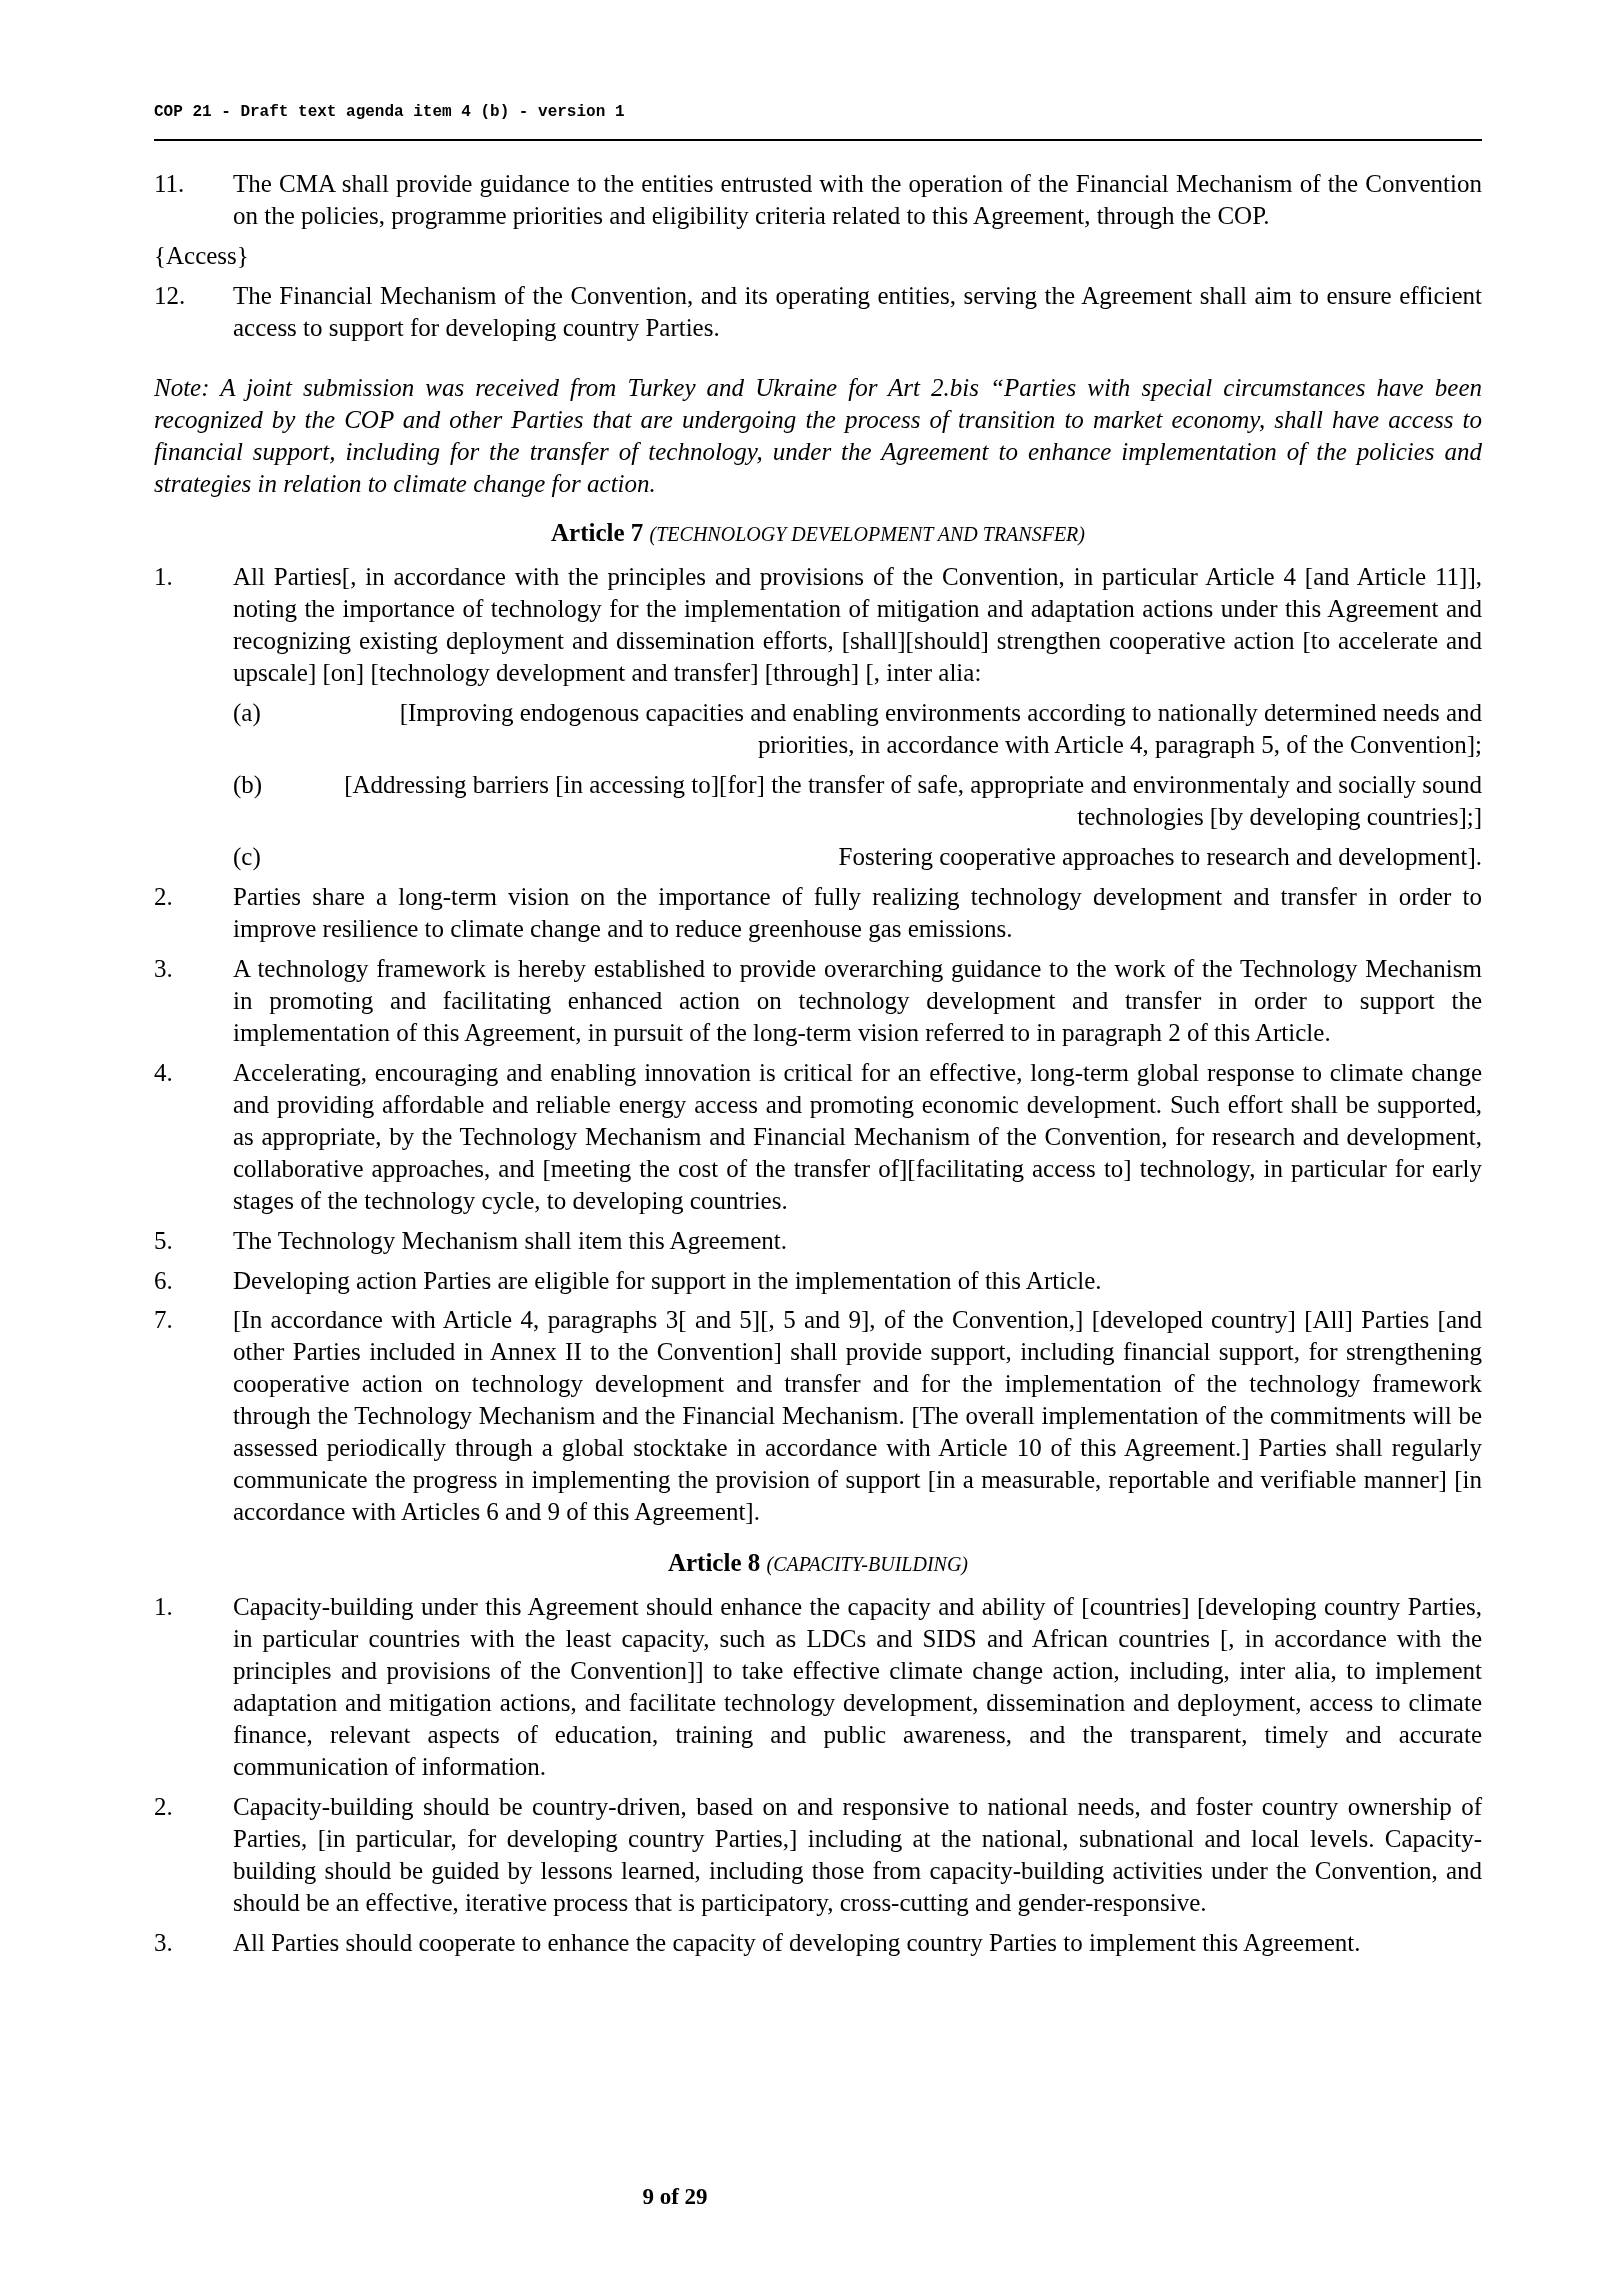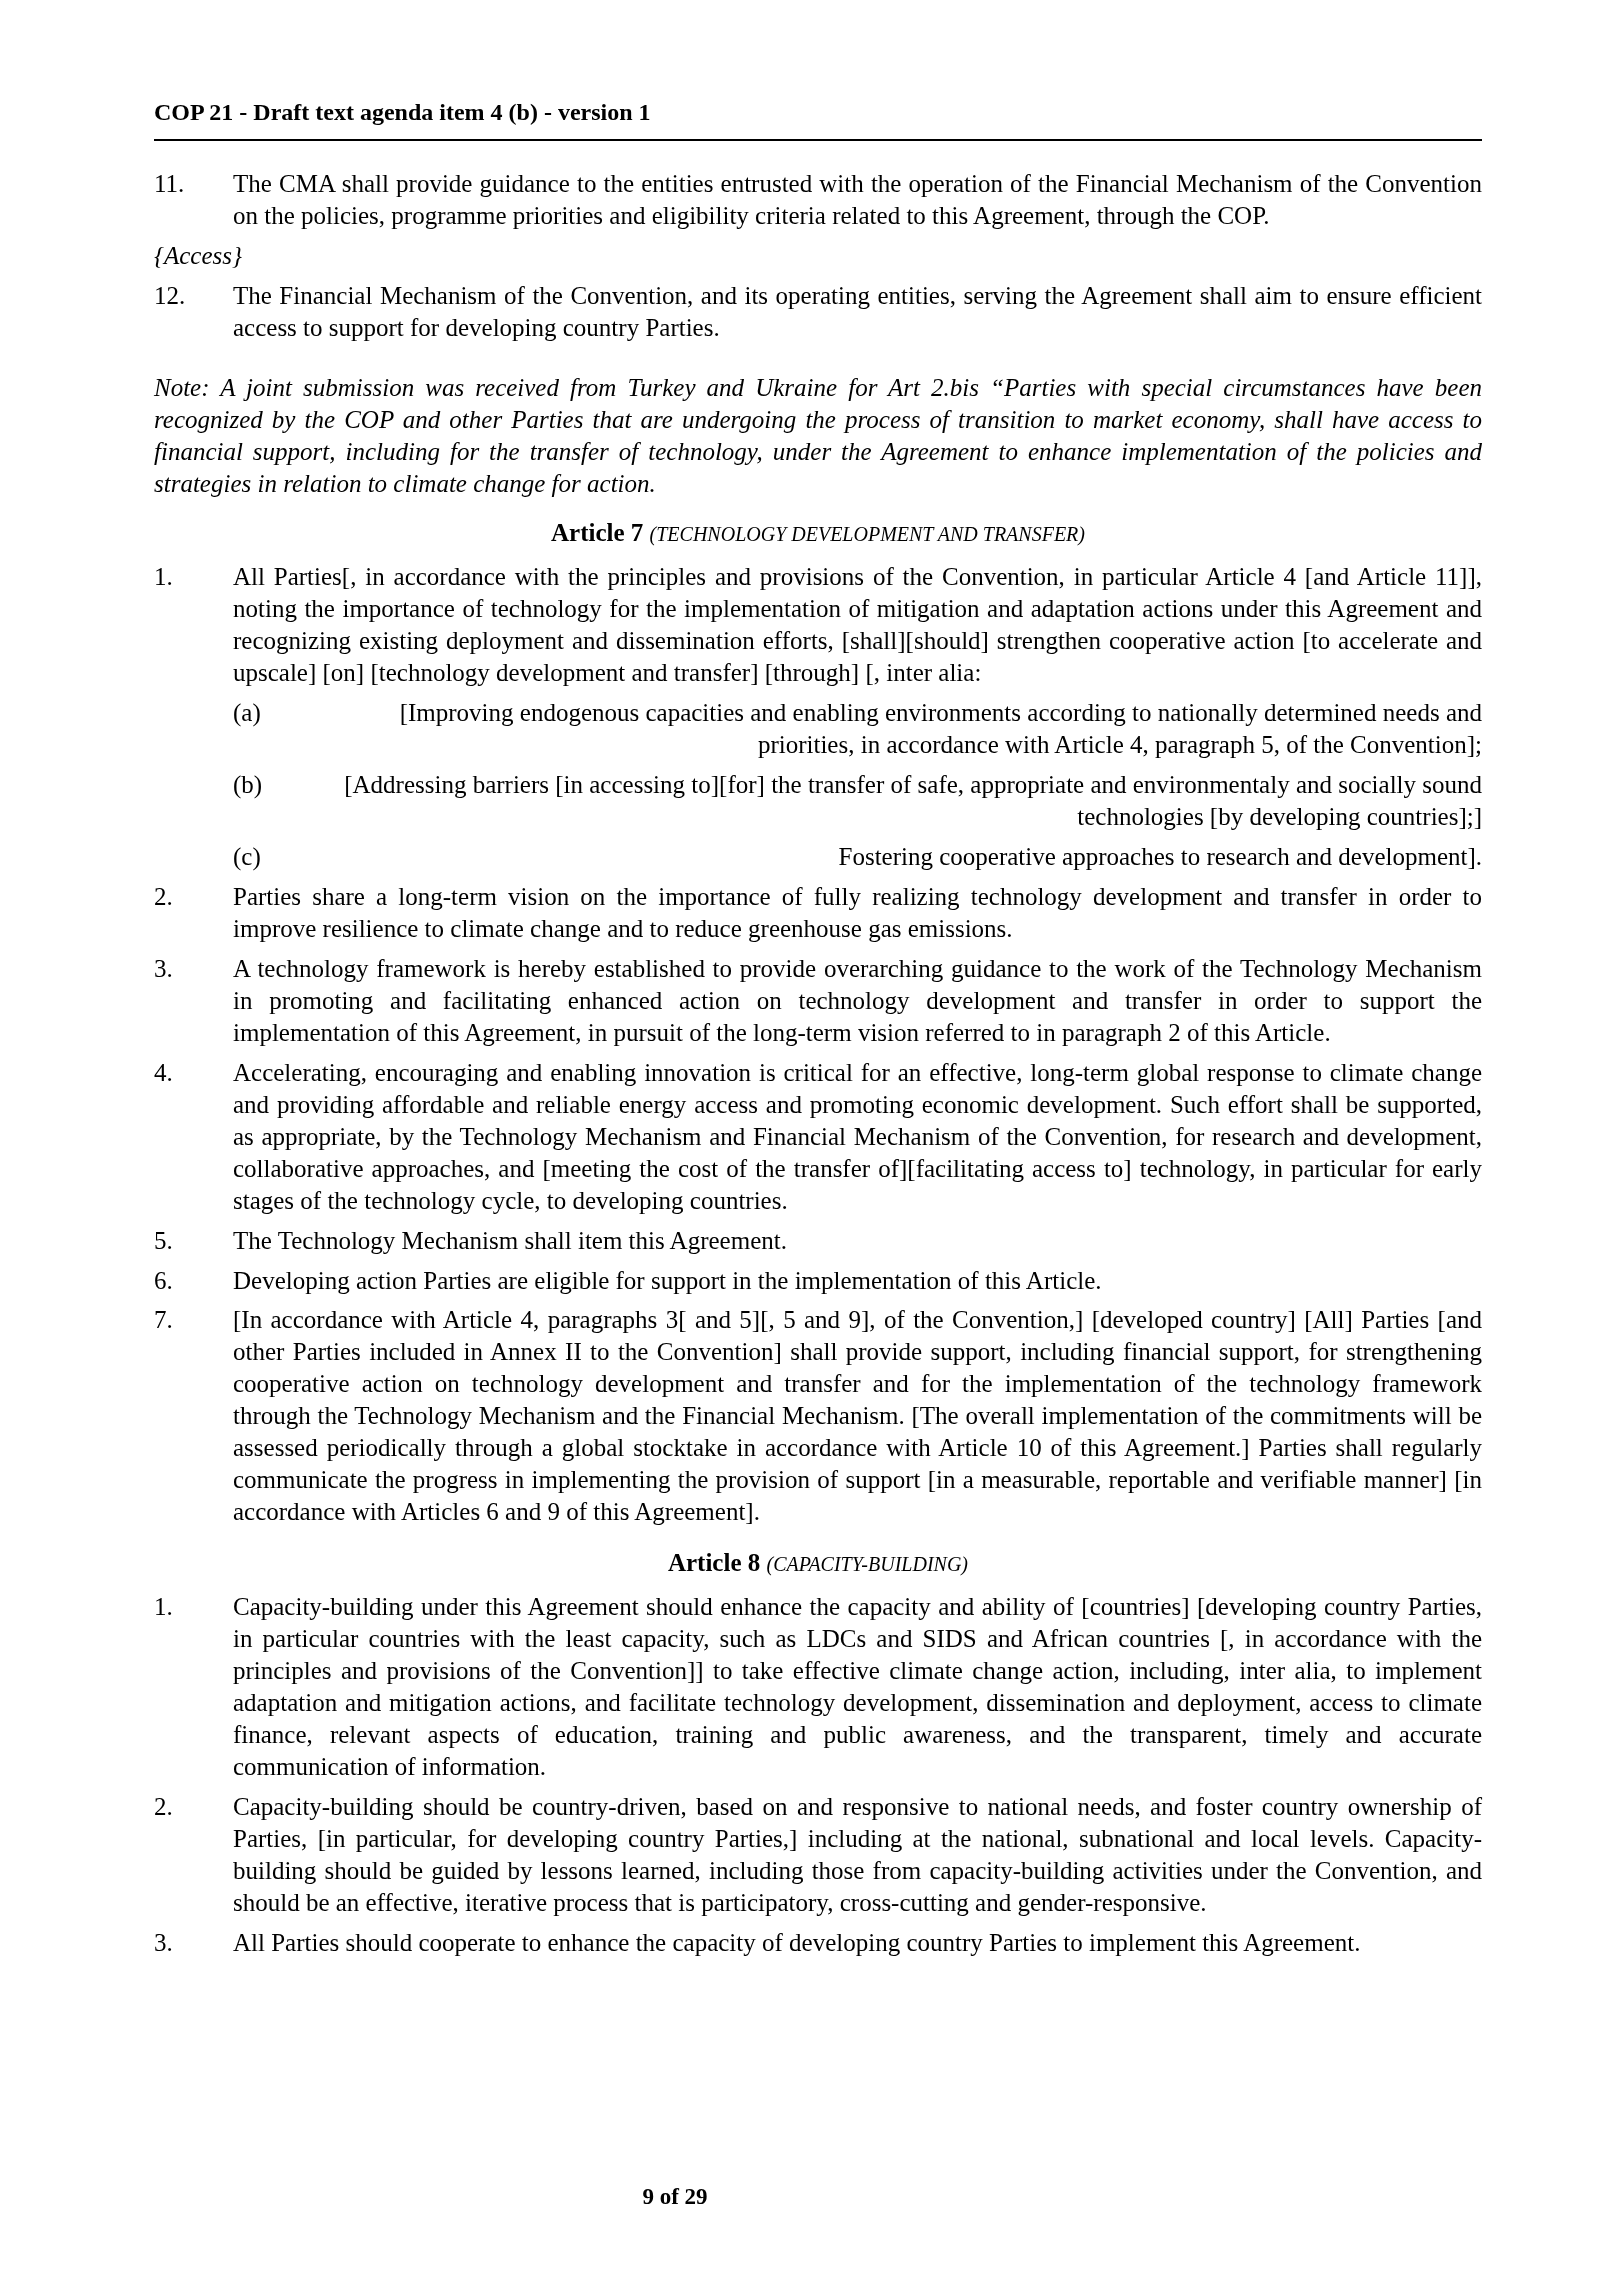--- a/index.html
+++ b/index.html
@@ -1,28 +1,28 @@
 <!DOCTYPE html>
 <html style="font-size:10.5px"><head>
 <meta charset="utf-8">
 <style>
   html, body { margin: 0; padding: 0; background: #ffffff; }
   body { width: 1623px; height: 2295px; position: relative; overflow: hidden;
          font-family: "Liberation Serif", "DejaVu Serif", serif; color: #000; }
   .page { position: absolute; left: 154px; top: 98px; width: 1328px; }
-  .running-header { font-weight: bold; font-size: 24px; line-height: 29px; height: 29px; }
+  .running-header { font-weight: bold; font-size: 16px; line-height: 29px; height: 29px; font-family: Liberation Mono, monospace; }
   .header-rule { border: none; border-top: 2px solid #000; margin: 11.8px 0 0 0; }
   .body { font-size: 25px; line-height: 32px; text-align: justify; }
   .para { display: flex; margin: 0; }
   .para .num { flex: 0 0 79px; }
   .para .txt { flex: 1 1 auto; text-align: justify; }
   .sub { display: flex; margin-left: 79px; }
   .sub .num { flex: 0 0 77px; }
   .sub .txt { flex: 1 1 auto; text-align: right; }
-  .section-label { font-style: italic; }
+  .section-label { }
   .note { font-style: italic; text-align: justify; }
   .article-heading { text-align: center; font-weight: bold; font-size: 25px; line-height: 32px; }
   .article-subtitle { font-style: italic; font-weight: normal; color: #000000; font-size: 20px; }
   .footer { position: absolute; left: 0; width: 1350px; top: 2182px; text-align: center;
             font-weight: bold; font-size: 23px; line-height: 29px; }
 </style>
 </head>
 <body>
 
 <div class="page">

